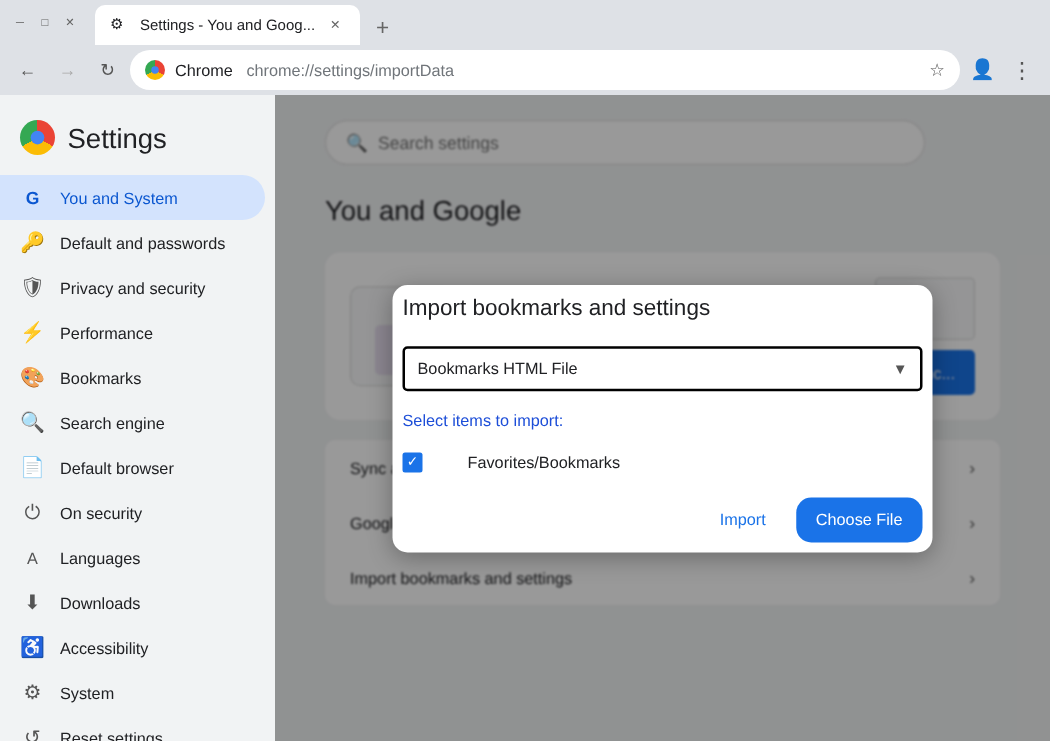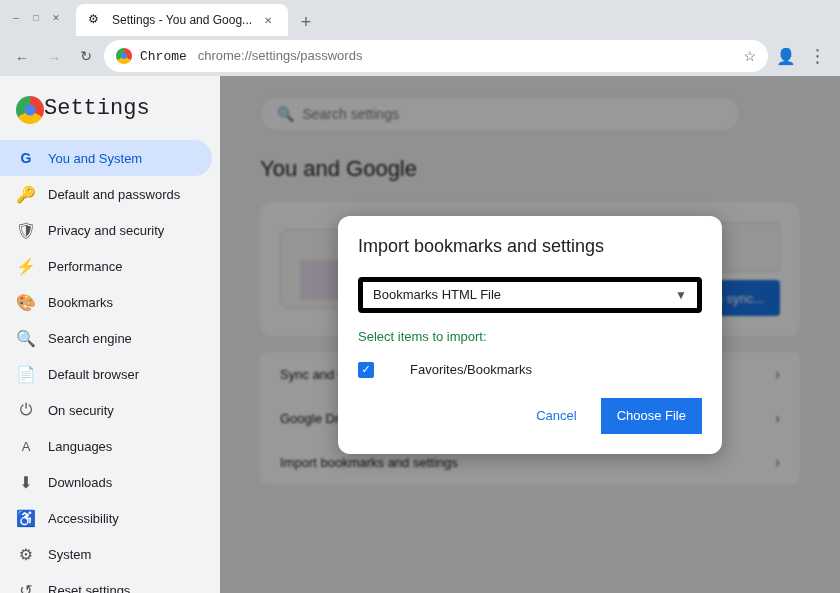--- a/index.html
+++ b/index.html
@@ -25,31 +25,31 @@
 
     
     .nav-bar { height: 40px; background: #dee1e6; display: flex; align-items: center; padding: 0 8px; gap: 4px; }
     .nav-btn { width: 28px; height: 28px; border-radius: 50%; display: flex; align-items: center; justify-content: center; color: #555; font-size: 14px; cursor: pointer; border: none; background: transparent; }
     .nav-btn.disabled { color: #aaa; cursor: default; }
 
     .address-bar { flex: 1; height: 32px; background: #fff; border-radius: 16px; display: flex; align-items: center; padding: 0 12px; gap: 8px; font-size: 13px; color: #202124; }
     .chrome-icon-address { width: 16px; height: 16px; border-radius: 50%; background: conic-gradient(#ea4335 0deg 120deg, #fbbc05 120deg 240deg, #34a853 240deg 360deg); position: relative; }
     .chrome-icon-address::after { content: ''; position: absolute; width: 6px; height: 6px; background: #4285f4; border-radius: 50%; top: 50%; left: 50%; transform: translate(-50%, -50%); }
     .address-text { flex: 1; font-size: 13px; color: #202124; }
-    .address-text .origin { color: #202124; font-family: Liberation Mono, monospace; }
+    .address-text .origin { color: #202124; }
     .address-text .path { color: #70757a; }
 
     .toolbar-actions { display: flex; gap: 4px; }
 
     
     .content-area { flex: 1; display: flex; background: #f1f3f4; overflow: hidden; }
 
     
     .sidebar { width: 220px; background: #f1f3f4; padding: 12px 0; overflow-y: auto; flex-shrink: 0; }
-    .sidebar-header { display: flex; align-items: flex-start; padding: 8px 16px 16px; font-family: Liberation Mono, monospace; }
+    .sidebar-header { display: flex; align-items: flex-end; gap: 10px; padding: 8px 16px 16px; }
     .chrome-logo { width: 28px; height: 28px; border-radius: 50%; background: conic-gradient(#ea4335 0deg 120deg, #fbbc05 120deg 240deg, #34a853 240deg 360deg); position: relative; }
     .chrome-logo::after { content: ''; position: absolute; width: 11px; height: 11px; background: #4285f4; border-radius: 50%; top: 50%; left: 50%; transform: translate(-50%, -50%); }
     .sidebar-title { font-size: 22px; font-weight: 400; color: #202124; }
 
     .sidebar-item { display: flex; align-items: center; gap: 12px; padding: 8px 16px; cursor: pointer; border-radius: 0 24px 24px 0; margin-right: 8px; color: #202124; font-size: 13px; }
     .sidebar-item.active { background: #d3e3fd; color: #0b57d0; font-weight: 500; }
     .sidebar-item .icon { width: 20px; height: 20px; display: flex; align-items: center; justify-content: center; color: #555; font-size: 16px; }
     .sidebar-item.active .icon { color: #0b57d0; }
 
     
@@ -61,36 +61,36 @@
 
     
     .illustration-area { background: #fff; border-radius: 12px; padding: 20px; margin-bottom: 16px; display: flex; align-items: center; justify-content: space-between; min-height: 120px; }
     .illustration-left { display: flex; gap: 12px; }
     .illus-card { width: 80px; height: 80px; background: #f8f9fa; border-radius: 8px; border: 1px solid #e0e0e0; position: relative; overflow: hidden; }
 
     
     .modal-backdrop { position: absolute; top: 0; left: 0; right: 0; bottom: 0; background: rgba(0,0,0,0.4); display: flex; align-items: center; justify-content: center; z-index: 100; }
 
     
-    .dialog { background: #fff; border-radius: 12px; width: 384px; padding: 20px; box-shadow: 0 4px 20px rgba(0,0,0,0.3); }
+    .dialog { background: #fff; border-radius: 12px; width: 432px; padding: 8px; box-shadow: 0 4px 20px rgba(0,0,0,0.3); }
     .dialog-title { font-size: 18px; font-weight: 500; color: #202124; margin-bottom: 20px; }
     
     .dropdown-wrapper { position: relative; margin-bottom: 16px; }
-    .dropdown { width: 100%; height: 36px; border: 5px solid #000000; border-radius: 4px; background: #fff; display: flex; align-items: center; padding: 0 10px; cursor: pointer; font-size: 13px; color: #202124; justify-content: space-between; }
+    .dropdown { width: 100%; height: 36px; border: 2px solid #000000; border-radius: 4px; background: #fff; display: flex; align-items: center; padding: 0 10px; cursor: pointer; font-size: 13px; color: #202124; justify-content: space-between; }
     .dropdown-arrow { font-size: 12px; color: #555; }
 
-    .select-label { font-size: 13px; color: #15803d; margin-bottom: 18px; }
+    .select-label { font-size: 13px; color: #1d4ed8; margin-bottom: 18px; }
 
     .checkbox-row { display: flex; align-items: center; gap: 8px; margin-bottom: 8px; }
     .checkbox-box { width: 16px; height: 16px; background: #1a73e8; border-radius: 2px; display: flex; align-items: center; justify-content: center; color: #fff; font-size: 11px; flex-shrink: 0; }
     .checkbox-label { font-size: 13px; color: #202124; margin-left: 28px; }
 
     .dialog-actions { display: flex; justify-content: flex-end; gap: 8px; margin-top: 20px; }
     .btn-cancel { height: 36px; padding: 0 16px; border: none; background: transparent; color: #1a73e8; font-size: 13px; font-weight: 500; cursor: pointer; border-radius: 4px; }
-    .btn-primary { height: 36px; padding: 0 16px; border: none; background: #1a73e8; color: #fff; font-size: 13px; font-weight: 500; cursor: pointer; border-radius: 0; }
+    .btn-primary { height: 36px; padding: 0 16px; border: none; background: #1a73e8; color: #fff; font-size: 13px; font-weight: 500; cursor: pointer; border-radius: 12px; }
 
     
     .section-card { background: #fff; border-radius: 8px; margin-bottom: 8px; padding: 0; }
     .section-row { display: flex; align-items: center; justify-content: space-between; padding: 14px 20px; cursor: pointer; }
     .section-row-text { font-size: 13px; color: #202124; }
     .chevron { color: #555; font-size: 14px; }
 
     
     .sync-btn { height: 36px; padding: 0 16px; background: #1a73e8; color: #fff; border: none; border-radius: 4px; font-size: 13px; cursor: pointer; white-space: nowrap; }
 
@@ -119,21 +119,21 @@
   </div>
 
   <div class="nav-bar">
     <button class="nav-btn">←</button>
     <button class="nav-btn disabled">→</button>
     <button class="nav-btn">↻</button>
     <div class="address-bar">
       <div class="chrome-icon-address"></div>
       <span class="address-text">
         <span class="origin">Chrome</span>
-        <span class="path">&nbsp;&nbsp;<span>chrome://settings/passwords</span></span>
+        <span class="path">&nbsp;&nbsp;<span>chrome://settings/importData</span></span>
       </span>
       <span style="color:#555;font-size:14px;">☆</span>
     </div>
     <div class="toolbar-actions">
       <button class="nav-btn" style="font-size:16px;">👤</button>
       <button class="nav-btn" style="font-size:18px; letter-spacing:1px;">⋮</button>
     </div>
   </div>
 
   <div class="content-area">
@@ -252,20 +252,20 @@
           </div>
 
           <p class="select-label">Select items to import:</p>
 
           <div class="checkbox-row">
             <div class="checkbox-box">✓</div>
             <span class="checkbox-label">Favorites/Bookmarks</span>
           </div>
 
           <div class="dialog-actions">
-            <button class="btn-cancel">Cancel</button>
+            <button class="btn-cancel">Import</button>
             <button class="btn-primary">Choose File</button>
           </div>
         </div>
       </div>
     </div>
   </div>
 </div>
 
 </body></html>

